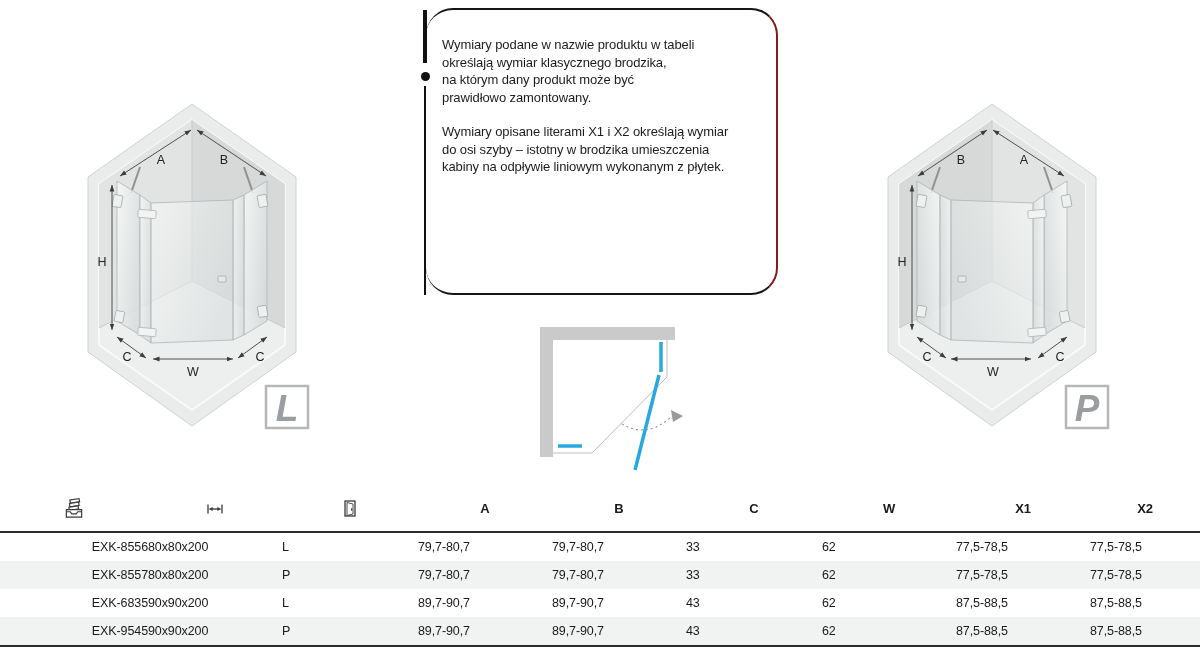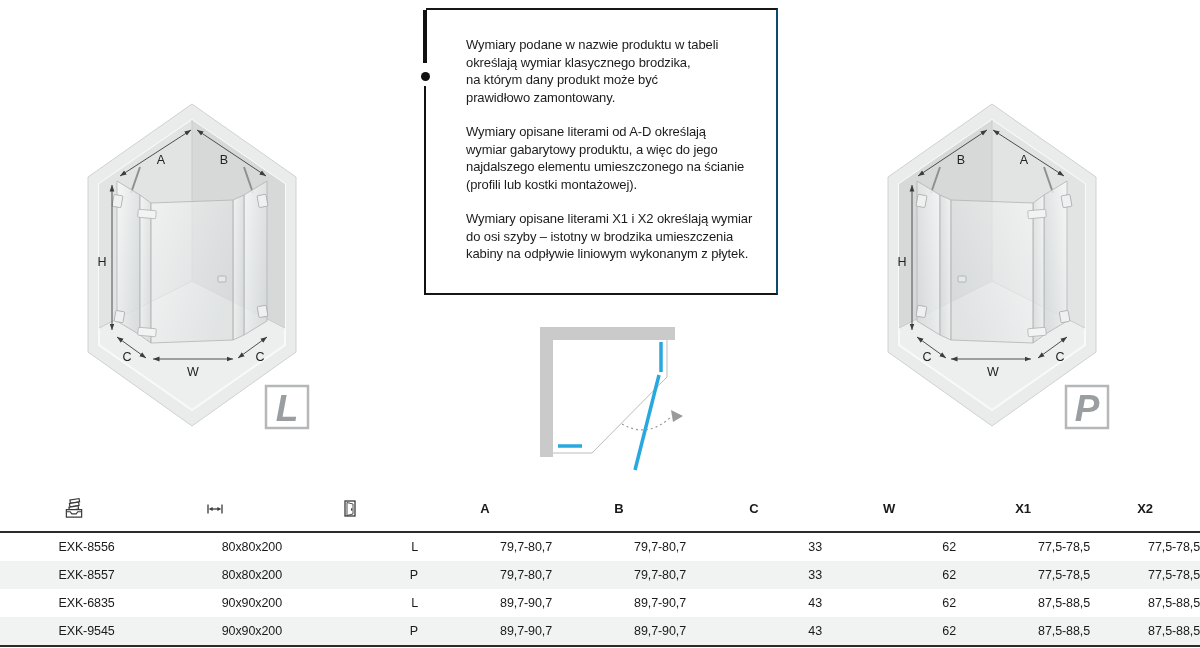--- a/index.html
+++ b/index.html
@@ -7,22 +7,22 @@
     width:1200px;height:648px;position:relative;overflow:hidden;
     background:#ffffff;font-family:"Liberation Sans",sans-serif;color:#1a1a1a;
   }
   
   .info-wrap{position:absolute;left:423px;top:8px;width:355px;height:287px;}
   .info-bar{position:absolute;left:0;top:2px;width:4px;height:53px;background:#111;}
   .info-dot{position:absolute;left:-2px;top:64px;width:9px;height:9px;border-radius:50%;background:#111;}
   .info-rule{position:absolute;left:1px;top:78px;bottom:0;width:2px;background:#111;}
   .info-box{
     position:absolute;left:3px;right:0;top:0;bottom:0;
-    border-top:2px solid #161616;border-right:2px solid #0c4a6e;border-bottom:2px solid #161616;
-    padding:26px 14px 0 40px;box-sizing:border-box;
+    border-top:2px solid #161616;border-right:2px solid #7f1d1d;border-bottom:2px solid #161616;
+    padding:26px 14px 0 16px;box-sizing:border-box;border-radius:27px;
   }
   .info-box p{
     margin:0 0 17px 0;font-size:13px;line-height:17.5px;letter-spacing:-0.1px;
     white-space:pre-line;color:#1c1c1c;
   }
   
   .diagram{position:absolute;}
   .dim{font-size:12.5px;fill:#222;text-anchor:middle;font-family:"Liberation Sans",sans-serif;}
   .badge-letter{
     font-size:37px;font-style:italic;font-weight:bold;fill:#9b9ea1;text-anchor:middle;
@@ -32,40 +32,36 @@
   .spec-table{position:absolute;left:0;top:486px;width:1200px;}
   .trow{
     display:grid;grid-template-columns:148px 134px 136px 134px 134px 136px 134px 134px 110px;
     align-items:center;
   }
   .thead{height:45px;}
   .thead .tcell{font-weight:bold;font-size:13px;text-align:center;}
   .tbody{border-top:2px solid #2b2b2b;border-bottom:2px solid #2b2b2b;}
   .tbody .trow{height:28px;font-size:12.5px;}
   .tbody .trow:nth-child(even){background:#f1f2f2;}
-  .tcell{text-align:right;letter-spacing:-0.1px;}
-  .tcell.code{text-align:center;padding-left:25px;}
+  .tcell{text-align:left;letter-spacing:-0.1px;}
+  .tcell.code{text-align:right;padding-left:25px;}
   .icon-cell{display:flex;justify-content:center;align-items:center;}
 </style>
 </head>
 <body>
 
 <div class="info-wrap">
   <div class="info-bar"></div>
   <div class="info-dot"></div>
   <div class="info-rule"></div>
   <div class="info-box">
     <p>Wymiary podane w nazwie produktu w tabeli
 określają wymiar klasycznego brodzika,
 na którym dany produkt może być
 prawidłowo zamontowany.</p>
-    <p>Wymiary opisane literami od A-D określają
-wymiar gabarytowy produktu, a więc do jego
-najdalszego elementu umieszczonego na ścianie
-(profili lub kostki montażowej).</p>
     <p>Wymiary opisane literami X1 i X2 określają wymiar
 do osi szyby – istotny w brodzika umieszczenia
 kabiny na odpływie liniowym wykonanym z płytek.</p>
   </div>
 </div>
 
 <svg class="diagram" style="left:72px;top:80px" width="240" height="360" viewBox="0 0 240 360">
   <defs>
     <linearGradient id="glassGrad" x1="0" y1="0" x2="1" y2="0.6">
       <stop offset="0" stop-color="#f8fafa"></stop>

